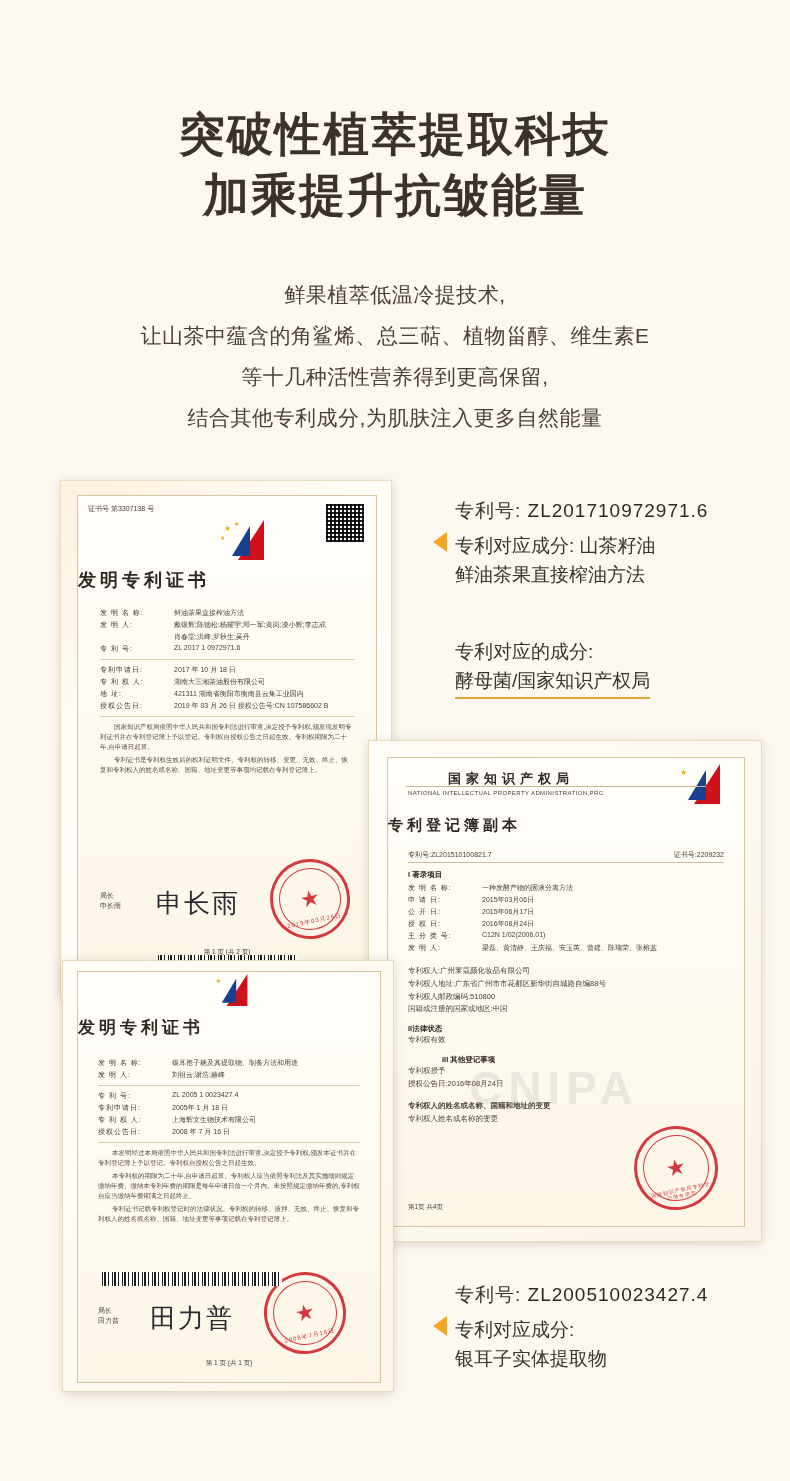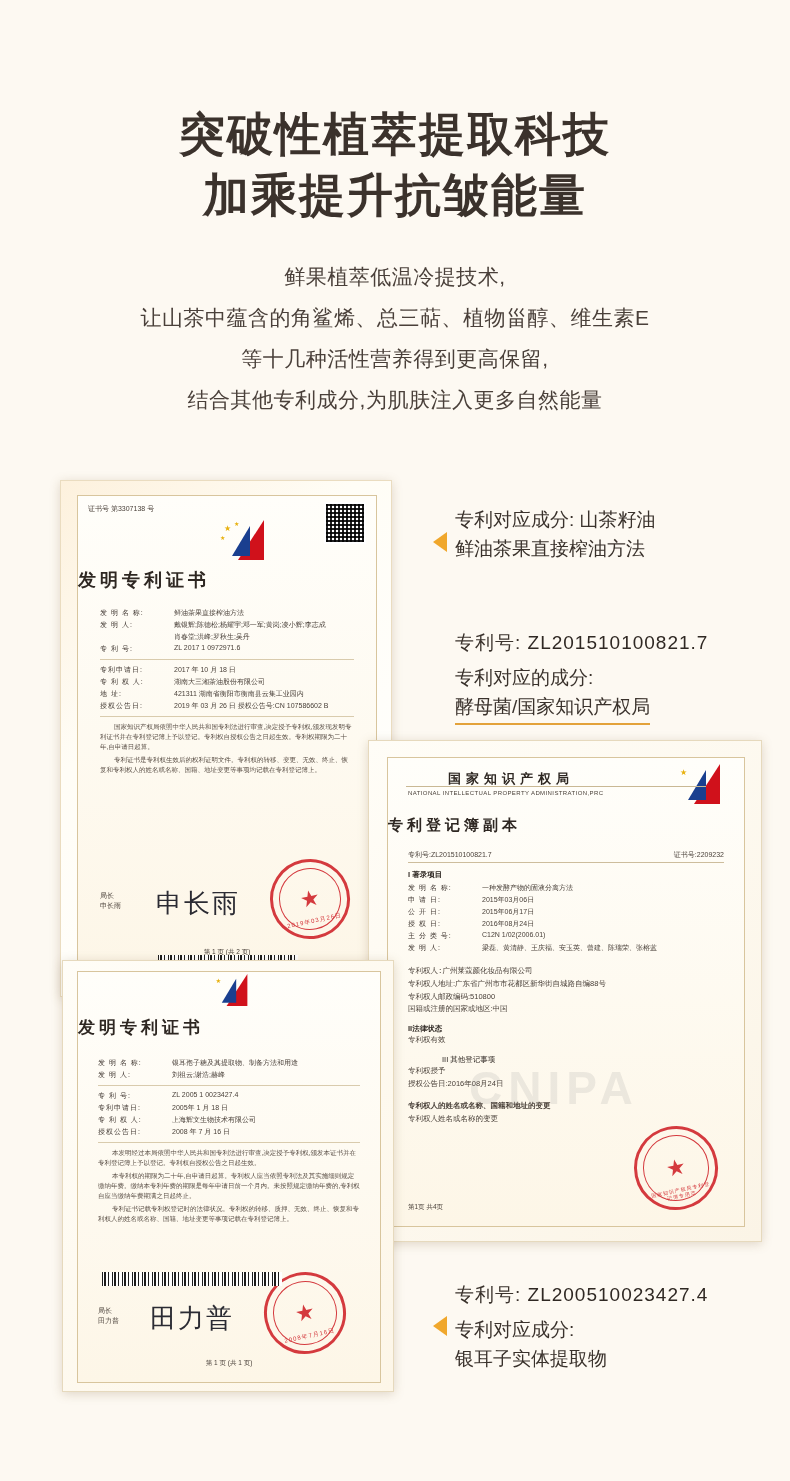--- a/index.html
+++ b/index.html
@@ -21,21 +21,21 @@
   }
   .headline .line{
     font-size:46px;
     font-weight:bold;
     letter-spacing:2px;
     color:#3b322c;
   }
 
   
   .subtext{
-    margin-top:32px;
+    margin-top:50px;
     text-align:center;
     line-height:1.95;
   }
   .subtext .sline{
     font-size:21px;
     color:#4a403a;
     letter-spacing:0.5px;
   }
 
   
@@ -281,29 +281,29 @@
           </div>
           <div class="rowline">
             <span class="lab">主 分 类 号:</span>
             <span class="val">C12N 1/02(2006.01)</span>
           </div>
           <div class="rowline">
             <span class="lab">发 明 人:</span>
             <span class="val">梁磊、黄清静、王庆福、安玉英、曾建、陈瑞荣、张榕蓝</span>
           </div>
 
-          <div class="tiny2" style="margin-top:12px;font-family:Liberation Mono, monospace;">专利权人:广州莱蔻颜化妆品有限公司</div>
+          <div class="tiny2" style="margin-top:12px;">专利权人:广州莱蔻颜化妆品有限公司</div>
           <div class="tiny2">专利权人地址:广东省广州市市花都区新华街自城路自编88号</div>
           <div class="tiny2">专利权人邮政编码:510800</div>
           <div class="tiny2">国籍或注册的国家或地区:中国</div>
 
           <div style="font-size:7.5px;font-weight:bold;margin-top:8px;color:#2e2722;">II法律状态</div>
           <div class="tiny2">专利权有效</div>
 
-          <div style="font-size:7.5px;font-weight:normal;margin-top:8px;color:#2e2722;padding-left:34px;">III 其他登记事项</div>
+          <div style="font-size:7.5px;font-weight:bold;margin-top:8px;color:#2e2722;padding-left:34px;">III 其他登记事项</div>
           <div class="tiny2">专利权授予</div>
           <div class="tiny2">授权公告日:2016年08月24日</div>
 
           <div class="tiny2" style="margin-top:10px;font-weight:bold;">专利权人的姓名或名称、国籍和地址的变更</div>
           <div class="tiny2">专利权人姓名或名称的变更</div>
         </div>
 
         <div style="position:absolute;left:20px;bottom:14px;font-size:6.5px;color:#4a413a;">第1页  共4页</div>
 
         <div class="seal" style="right:26px;bottom:16px;width:78px;height:78px;">
@@ -367,30 +367,30 @@
           <span class="txt" style="bottom:10px;">2008年7月16日</span>
         </div>
 
         <div style="position:absolute;left:0;bottom:14px;width:100%;text-align:center;font-size:6.5px;color:#4a413a;">第 1 页 (共 1 页)</div>
         <div class="barcode" style="position:absolute;left:24px;bottom:96px;width:180px;height:14px;"></div>
       </div>
     </div>
   </div>
 
   <div class="anno" style="left:455px;top:498px;">
+    <div class="pno">
+      <span>专利号:</span>
+      <b>ZL201710972971.6</b>
+    </div>
     <div class="tri" style="left:-22px;top:34px;"></div>
     <div class="ln" style="margin-top:8px;">专利对应成分: 山茶籽油</div>
     <div class="ln">鲜油茶果直接榨油方法</div>
   </div>
 
   <div class="anno" style="left:455px;top:630px;">
-    <div class="pno">
-      <span>专利号:</span>
-      <b>ZL201510100821.7</b>
-    </div>
     <div class="ln" style="margin-top:8px;">专利对应的成分:</div>
     <div class="ln">
       <span class="uline">酵母菌/国家知识产权局</span>
     </div>
   </div>
 
   <div class="anno" style="left:455px;top:1282px;">
     <div class="pno">
       <span>专利号:</span>
       <b>ZL200510023427.4</b>

